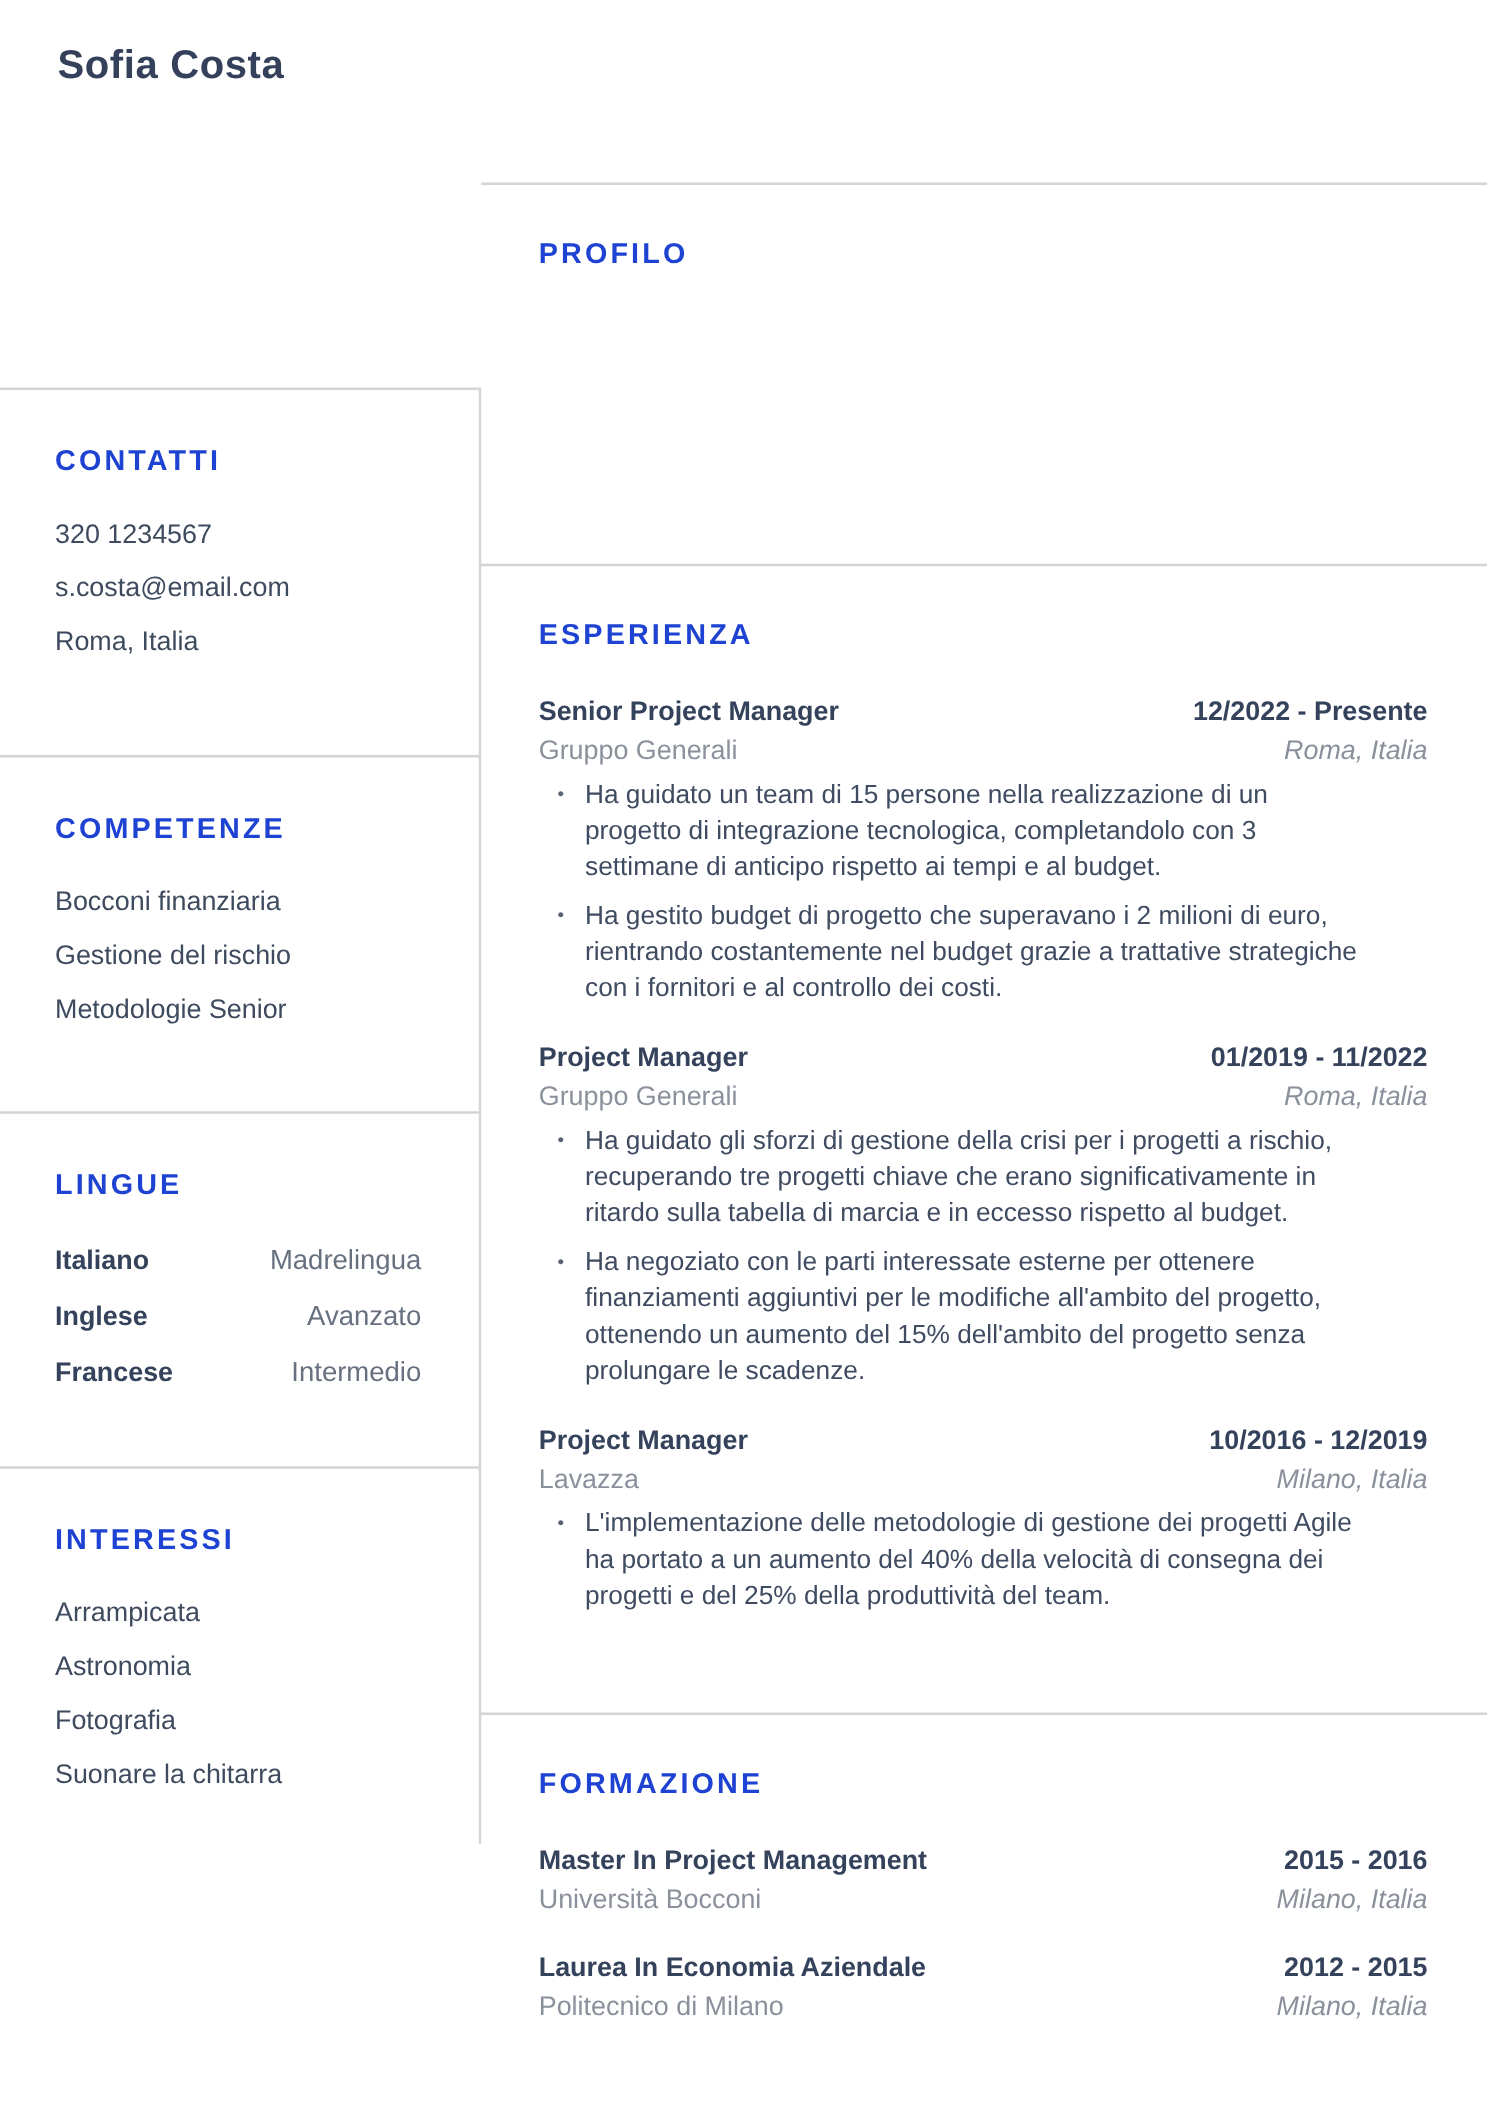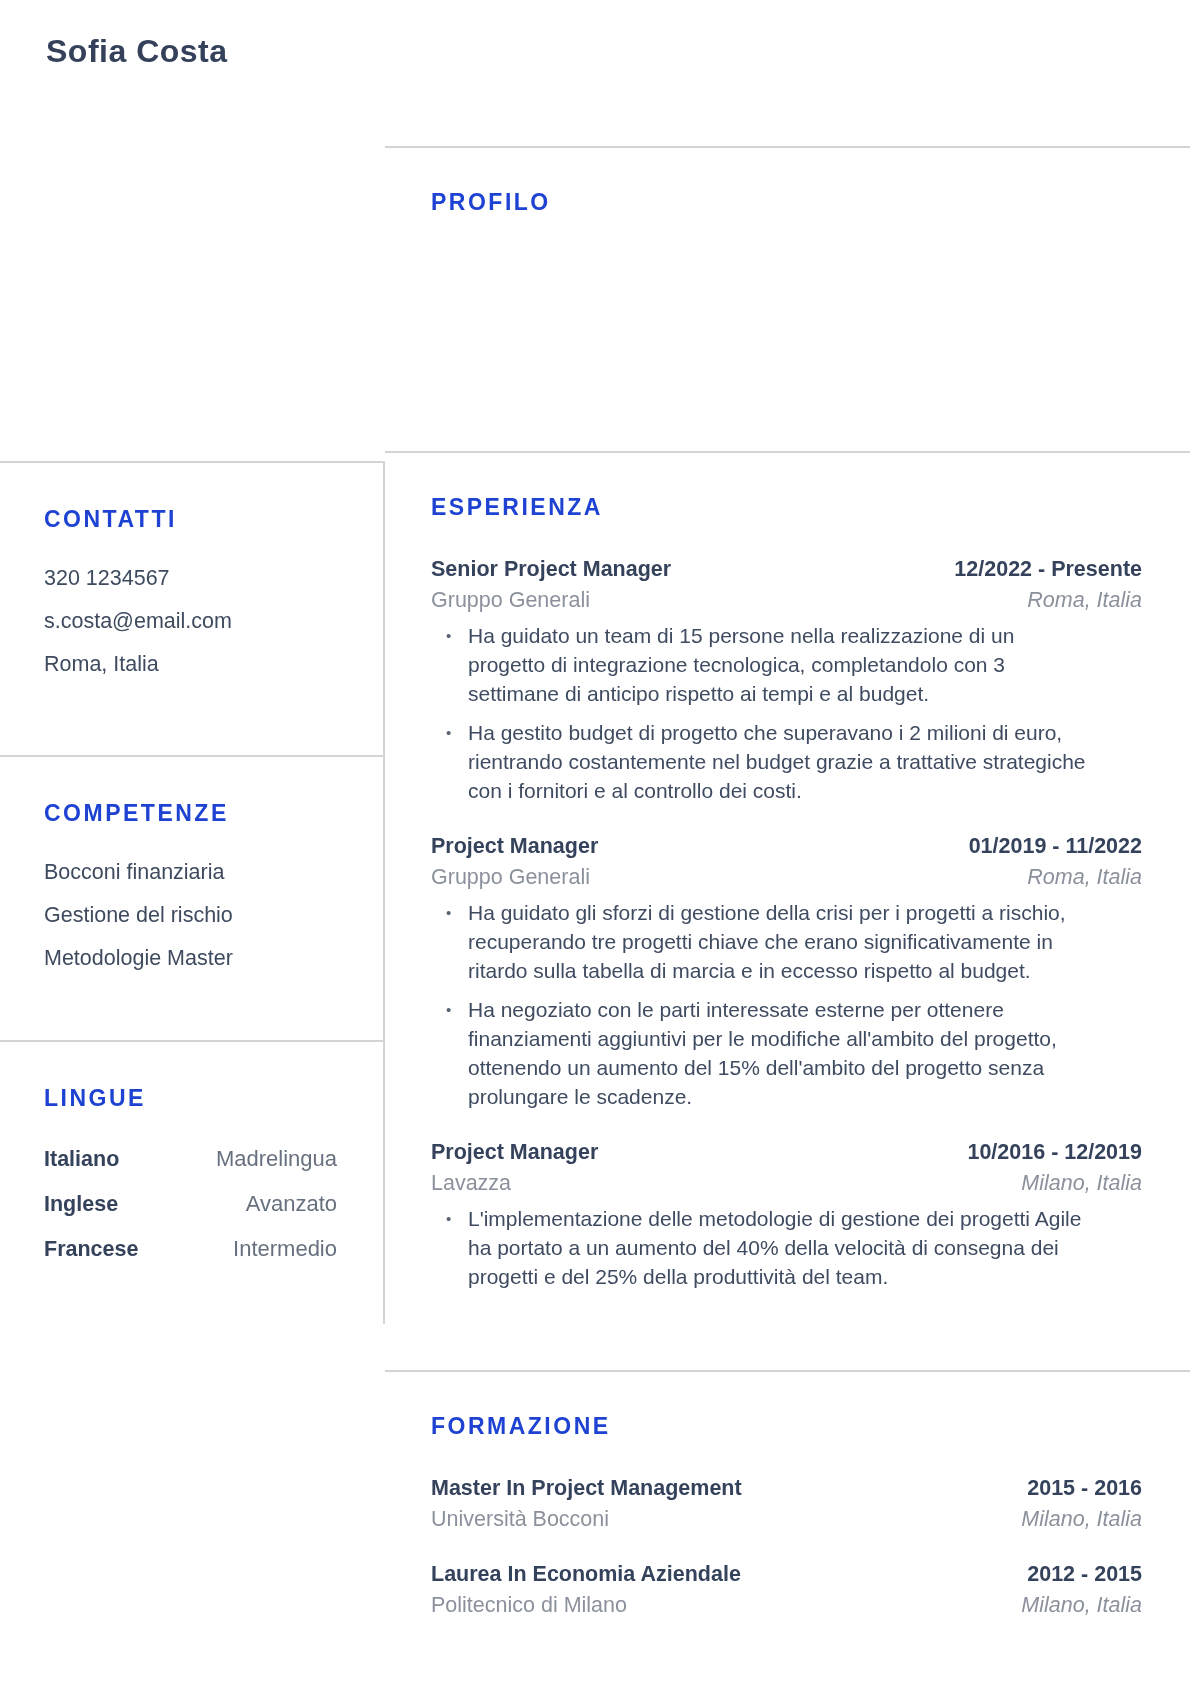--- a/index.html
+++ b/index.html
@@ -80,39 +80,46 @@
         <div class="section-title">CONTATTI</div>
         <div class="side-item">320 1234567</div>
         <div class="side-item">s.costa@email.com</div>
         <div class="side-item">Roma, Italia</div>
       </div>
 
       <div class="side-section competenze">
         <div class="section-title">COMPETENZE</div>
         <div class="side-item">Bocconi finanziaria</div>
         <div class="side-item">Gestione del rischio</div>
-        <div class="side-item">Metodologie Master</div>
+        <div class="side-item">Metodologie Senior</div>
       </div>
 
       <div class="side-section lingue">
         <div class="section-title">LINGUE</div>
         <div class="lang-row">
           <span class="lang-name">Italiano</span>
           <span class="lang-level">Madrelingua</span>
         </div>
         <div class="lang-row">
           <span class="lang-name">Inglese</span>
           <span class="lang-level">Avanzato</span>
         </div>
         <div class="lang-row">
           <span class="lang-name">Francese</span>
           <span class="lang-level">Intermedio</span>
         </div>
       </div>
 
+      <div class="side-section interessi">
+        <div class="section-title">INTERESSI</div>
+        <div class="side-item">Arrampicata</div>
+        <div class="side-item">Astronomia</div>
+        <div class="side-item">Fotografia</div>
+        <div class="side-item">Suonare la chitarra</div>
+      </div>
 
     </div>
 
     <div class="main">
 
       <div class="main-section profilo">
         <div class="section-title">PROFILO</div>
       </div>
 
       <div class="main-section esperienza">

